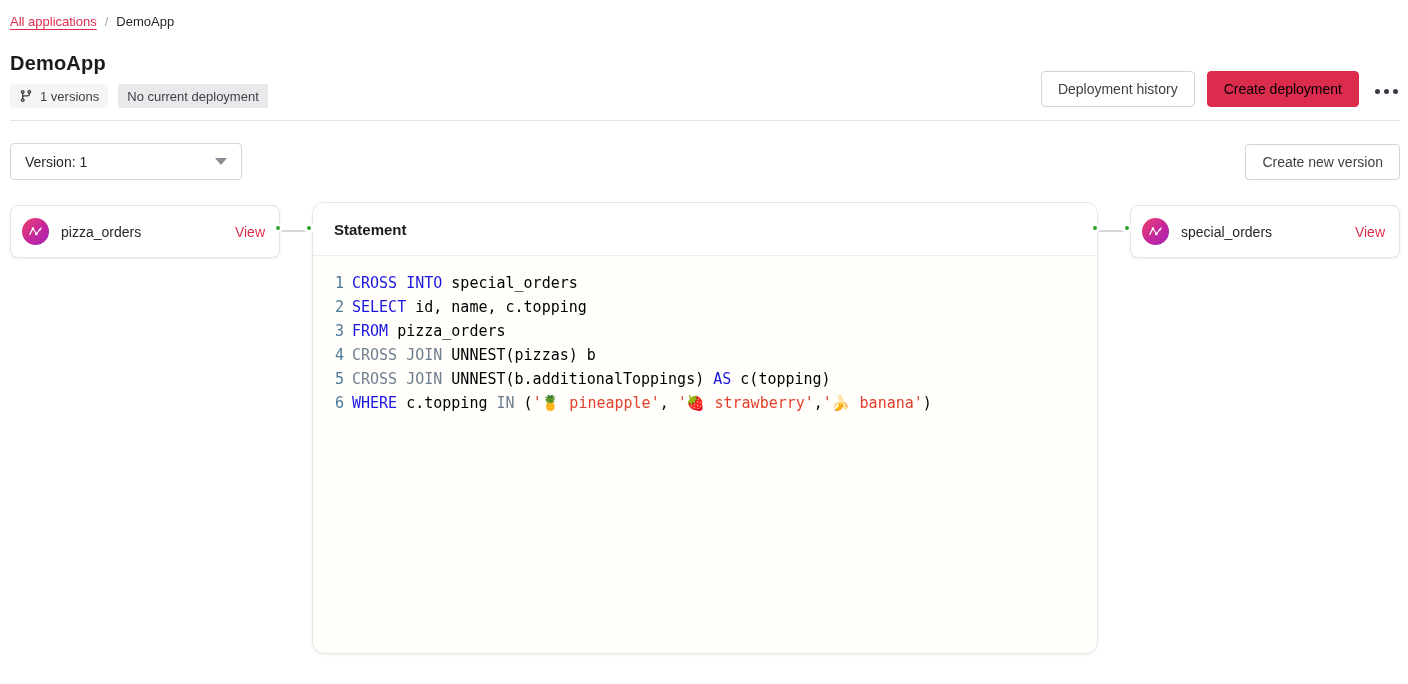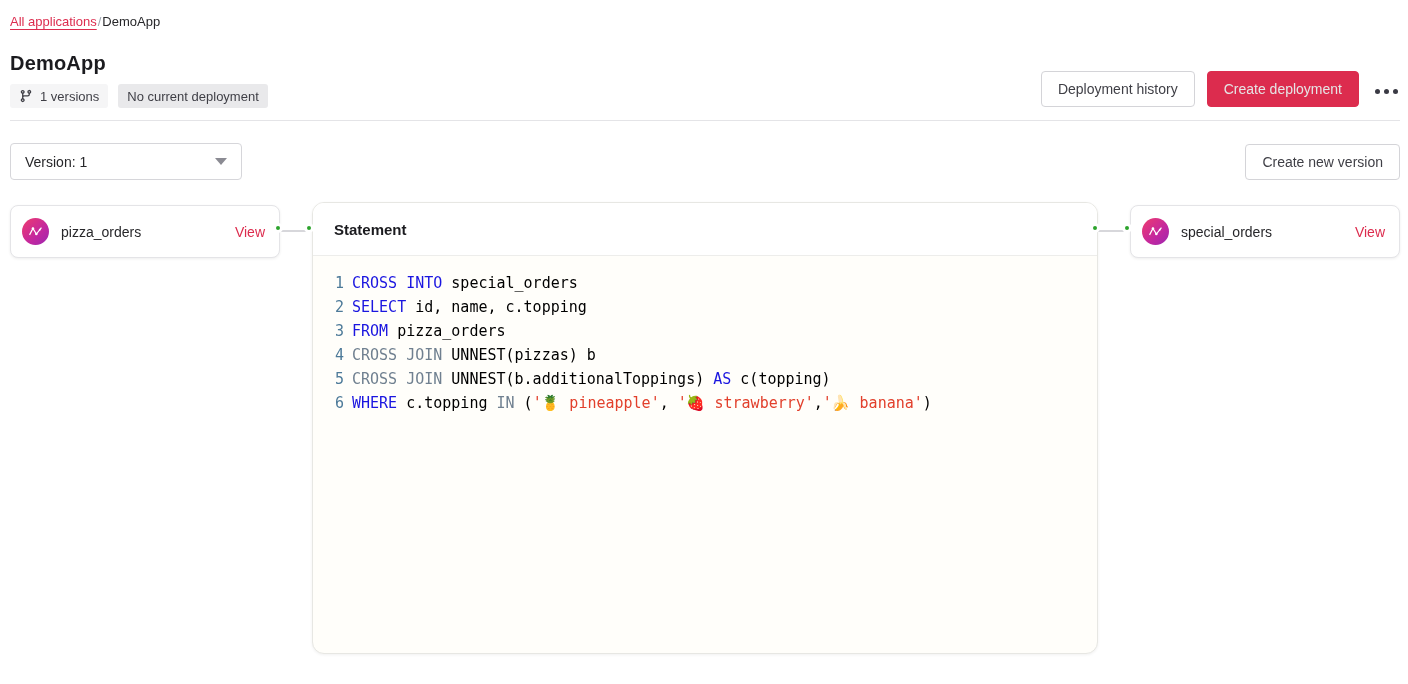--- a/index.html
+++ b/index.html
@@ -1,39 +1,39 @@
 <!DOCTYPE html>
 <html><head>
 <meta charset="utf-8">
 <style>
   * { margin:0; padding:0; box-sizing:border-box; }
   html,body { width:1408px; height:684px; background:#ffffff; overflow:hidden; }
   body { font-family:"Liberation Sans", sans-serif; color:#1f1f24; }
   .page { width:100%; height:100%; padding:14px 8px 0 10px; }
 
   
-  .breadcrumb { display:flex; align-items:center; gap:1px; font-size:13px; margin-bottom:22px; }
+  .breadcrumb { display:flex; align-items:center; gap:8px; font-size:13px; margin-bottom:22px; }
   .crumb-link { color:#dc2c4e; text-decoration:underline; text-underline-offset:3px; cursor:pointer; }
   .crumb-sep { color:#9ca3af; }
   .crumb-current { color:#27272a; }
 
   
   .app-header { display:flex; justify-content:space-between; align-items:flex-end; }
   .page-title { font-size:20px; font-weight:700; color:#1b1b1f; letter-spacing:.2px; }
   .badges { display:flex; gap:10px; margin-top:9px;text-align:center; }
   .badge { display:inline-flex; align-items:center; gap:7px; height:24px; padding:0 9px;
            font-size:13px; color:#3f3f46; border-radius:3px; }
   .badge-versions { background:#f5f5f6; }
   .badge-deployment { background:#e9e9eb; }
   .branch-icon { display:inline-flex; color:#3f3f46; }
   .app-header-actions { display:flex; align-items:center; gap:12px; padding-bottom:1px;margin-top:20px; }
   .btn { height:36px; padding:0 16px; font-size:14px; font-family:"Liberation Sans",sans-serif;
          border-radius:4px; cursor:pointer; }
   .btn-outline { background:#fff; border:1px solid #d4d4d8; color:#3f3f46; }
-  .btn-primary { background:#dc2c4e; border:1px solid #dc2c4e; color:#e5e5e5; }
+  .btn-primary { background:#dc2c4e; border:1px solid #dc2c4e; color:#000000; }
   .btn-more { background:none; border:none; cursor:pointer; padding:4px 2px; margin-left:2px; }
   .more-dots { display:inline-flex; gap:4px; }
   .more-dots i { width:5px; height:5px; border-radius:50%; background:#3a3a44; display:block; }
 
   .divider { border:none; border-top:1px solid #e4e4e7; margin-top:12px; }
 
   
   .version-bar { display:flex; justify-content:space-between; align-items:center; margin-top:22px; }
   .select { width:232px; height:37px; border:1px solid #d6d6da; border-radius:4px; background:#fff;
             display:flex; align-items:center; justify-content:space-between; padding:0 14px;

